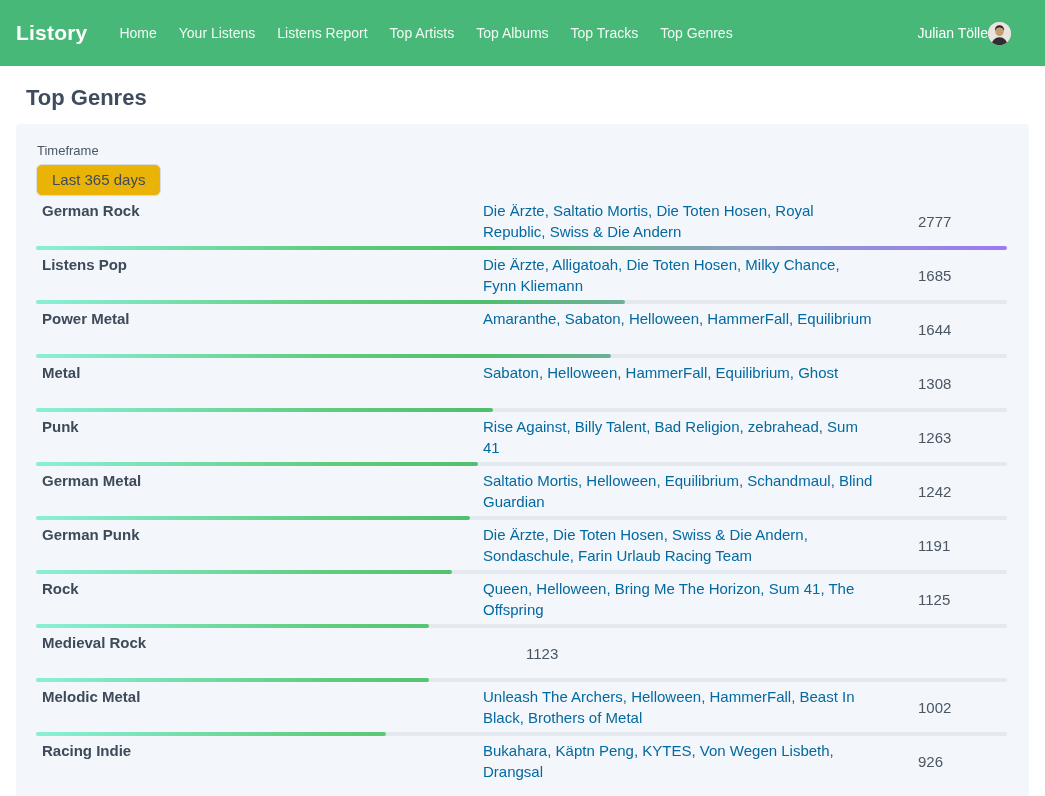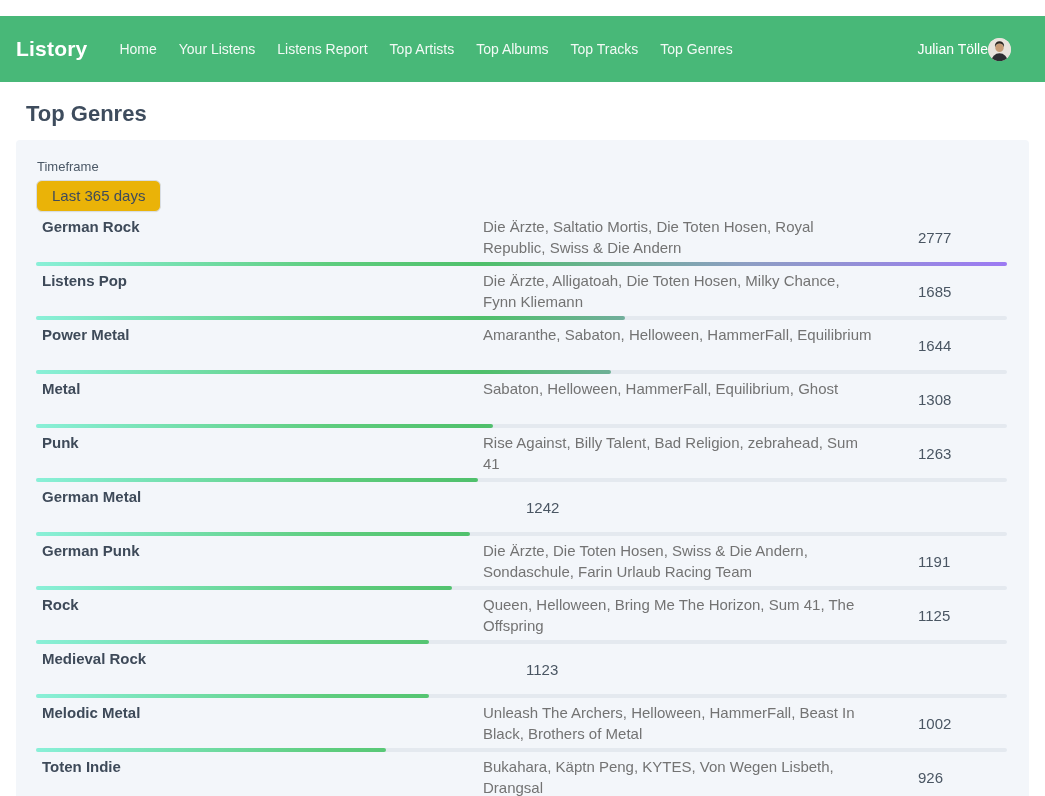--- a/index.html
+++ b/index.html
@@ -10,21 +10,20 @@
     -webkit-font-smoothing: antialiased;
   }
 
   
   .app-header {
     height: 66px;
     background: #48b878;
     display: flex;
     align-items: center;
     padding: 0 16px;
-    margin-top: 16px;
   }
   .logo {
     color: #ffffff;
     font-size: 21px;
     font-weight: 700;
     letter-spacing: 0.2px;
     margin-right: 32px;
     cursor: pointer;
   }
   .main-nav { display: flex; align-items: center; }
@@ -98,21 +97,21 @@
   }
   .genre-name {
     font-size: 15px;
     font-weight: 700;
     color: #3e4a59;
     line-height: 21px;
     padding-left: 6px;
   }
   .genre-artists {
     font-size: 15px;
-    color: #737373;
+    color: #0369a1;
     line-height: 21px;
   }
   .genre-count {
     align-self: center;
     font-size: 15px;
     color: #4a5663;
     padding-left: 43px;
   }
   .bar-track {
     position: relative;
@@ -232,20 +231,21 @@
         <div class="bar-track" style="background: rgb(228, 233, 239);">
           <div class="bar-clip" style="width: 45.4807%;">
             <div class="bar-fill" style="width: 219.873%; background: linear-gradient(90deg, rgb(137, 240, 216) 0%, rgb(94, 205, 126) 30%, rgb(79, 192, 107) 46%, rgb(141, 158, 195) 73%, rgb(156, 122, 243) 100%);"></div>
           </div>
         </div>
       </div>
 
       <div class="genre-row">
         <div class="row-grid">
           <div class="genre-name">German Metal</div>
+          <div class="genre-artists">Saltatio Mortis, Helloween, Equilibrium, Schandmaul, Blind Guardian</div>
           <div class="genre-count">1242</div>
         </div>
         <div class="bar-track" style="background: rgb(228, 233, 239);">
           <div class="bar-clip" style="width: 44.7245%;">
             <div class="bar-fill" style="width: 223.591%; background: linear-gradient(90deg, rgb(137, 240, 216) 0%, rgb(94, 205, 126) 30%, rgb(79, 192, 107) 46%, rgb(141, 158, 195) 73%, rgb(156, 122, 243) 100%);"></div>
           </div>
         </div>
       </div>
 
       <div class="genre-row">
@@ -294,21 +294,21 @@
         </div>
         <div class="bar-track" style="background: rgb(228, 233, 239);">
           <div class="bar-clip" style="width: 36.0821%;">
             <div class="bar-fill" style="width: 277.146%; background: linear-gradient(90deg, rgb(137, 240, 216) 0%, rgb(94, 205, 126) 30%, rgb(79, 192, 107) 46%, rgb(141, 158, 195) 73%, rgb(156, 122, 243) 100%);"></div>
           </div>
         </div>
       </div>
 
       <div class="genre-row">
         <div class="row-grid">
-          <div class="genre-name">Toten Indie</div>
+          <div class="genre-name">Racing Indie</div>
           <div class="genre-artists">Bukahara, Käptn Peng, KYTES, Von Wegen Lisbeth, Drangsal</div>
           <div class="genre-count">926</div>
         </div>
 
       </div>
     </div>
 
   </section>
 </main>
 

